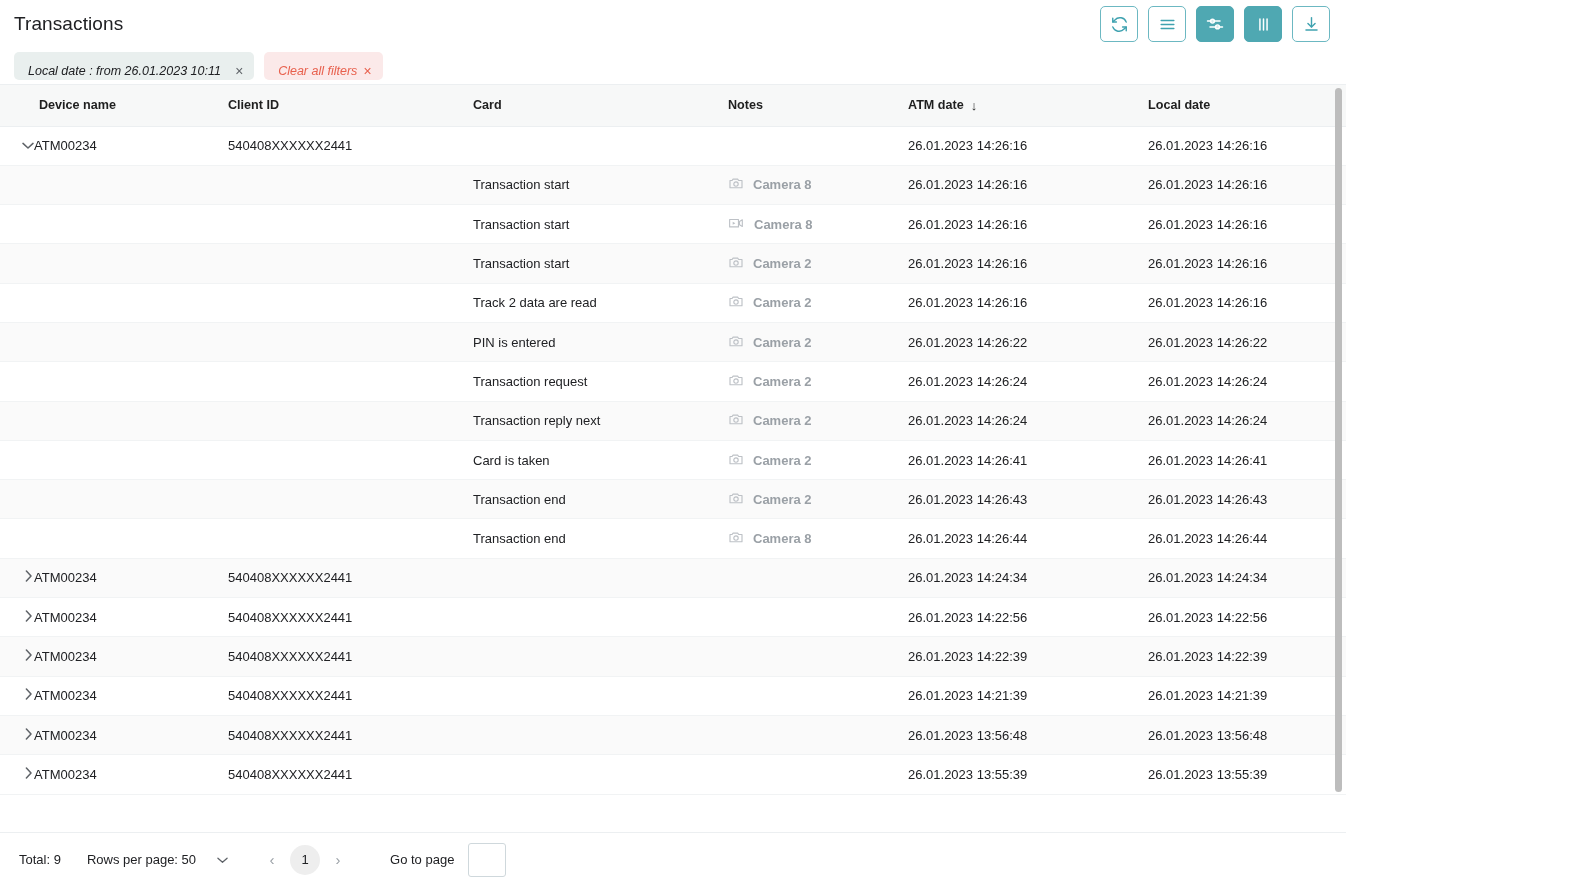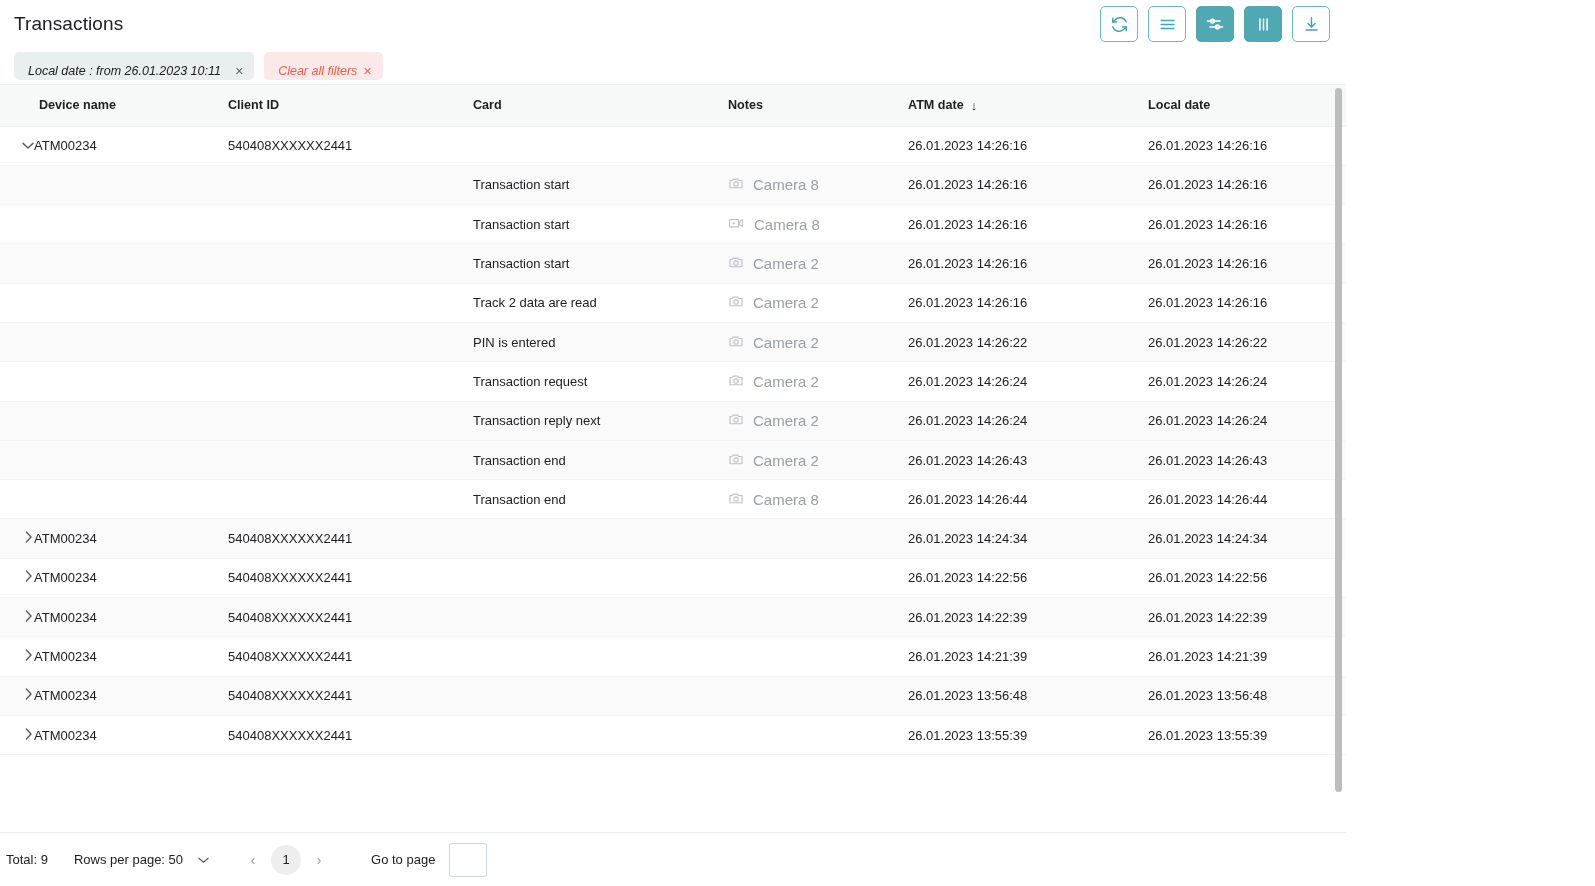--- a/index.html
+++ b/index.html
@@ -144,50 +144,51 @@
     color: #5f6368;
     display: inline-flex; align-items: center; justify-content: center;
     cursor: pointer;
     flex: 0 0 12px;
   }
   .camera-cell {
     display: flex;
     align-items: center;
     gap: 9px;
     color: #9aa0a6;
-    font-size: 15px;
+    font-size: 13px;
+    font-weight: bold;
   }
   .camera-cell svg { flex: 0 0 auto; color: #bdc1c6; }
 
   
   .vscroll {
     position: absolute;
     top: 3px;
     right: 4px;
     width: 7px;
     height: 704px;
     background: #bdbdbd;
     border-radius: 4px;
   }
 
   
   .footer {
     flex: 0 0 54px;
     display: flex;
     align-items: center;
     gap: 0;
-    padding: 0 6px;
+    padding: 0 19px;
     border-top: 1px solid #eceff1;
     background: #fff;
     font-size: 13px;
     color: #202124;
   }
   .f-total { margin-right: 26px; }
   .f-rows {
-    display: inline-flex; align-items: center; gap: 15px;
+    display: inline-flex; align-items: center; gap: 21px;
     cursor: pointer; margin-right: 30px;
   }
   .f-rows .caret { font-size: 11px; color: #5f6368; }
   .pager { display: inline-flex; align-items: center; gap: 4px; margin-right: 38px; }
   .pg-arrow {
     width: 28px; height: 28px;
     display: inline-flex; align-items: center; justify-content: center;
     color: #9aa0a6; font-size: 15px; cursor: pointer;
     background: none; border: none;
   }
@@ -465,20 +466,37 @@
                     <path d="M3 8.2h3.1l1.5-2.1h6.9l1.5 2.1H21v11H3z"></path>
                     <circle cx="12" cy="13.6" r="3.3"></circle>
                   </svg></span>
                 <span>Camera 2</span>
               </div>
             </td>
             <td class="c-atm">26.01.2023 14:26:24</td>
             <td class="c-local">26.01.2023 14:26:24</td>
             <td class="c-notes"></td>
           </tr>
+          <tr class="plain">
+            <td class="c-device"></td>
+            <td class="c-client"></td>
+            <td class="c-event">Card is taken</td>
+            <td class="c-camera">
+              <div class="camera-cell">
+                <span><svg width="16" height="16" viewBox="0 0 24 24" fill="none" stroke="currentColor" stroke-width="1.7" stroke-linejoin="round">
+                    <path d="M3 8.2h3.1l1.5-2.1h6.9l1.5 2.1H21v11H3z"></path>
+                    <circle cx="12" cy="13.6" r="3.3"></circle>
+                  </svg></span>
+                <span>Camera 2</span>
+              </div>
+            </td>
+            <td class="c-atm">26.01.2023 14:26:41</td>
+            <td class="c-local">26.01.2023 14:26:41</td>
+            <td class="c-notes"></td>
+          </tr>
           <tr class="zebra">
             <td class="c-device"></td>
             <td class="c-client"></td>
             <td class="c-event">Transaction end</td>
             <td class="c-camera">
               <div class="camera-cell">
                 <span><svg width="16" height="16" viewBox="0 0 24 24" fill="none" stroke="currentColor" stroke-width="1.7" stroke-linejoin="round">
                     <path d="M3 8.2h3.1l1.5-2.1h6.9l1.5 2.1H21v11H3z"></path>
                     <circle cx="12" cy="13.6" r="3.3"></circle>
                   </svg></span>

